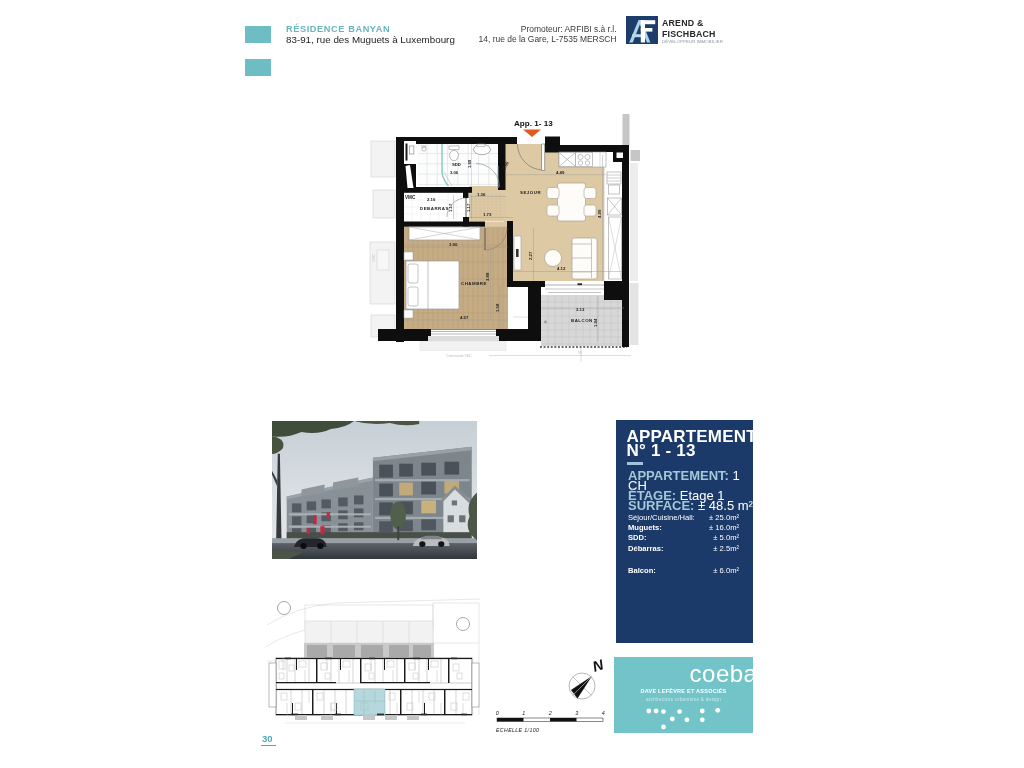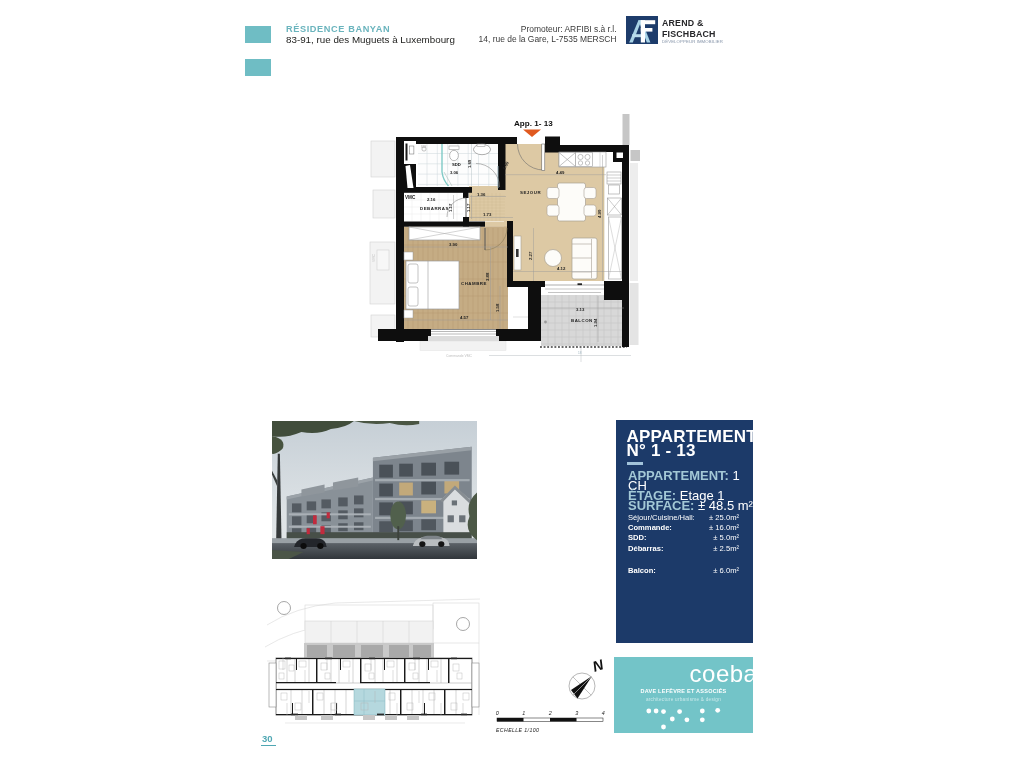--- a/index.html
+++ b/index.html
@@ -42,21 +42,21 @@
   <div class="abs" style="left:11px;top:41.5px;width:15.5px;height:3px;background:#a2c3da;"></div>
 
   <div class="abs" style="left:12px;top:51px;font-size:13px;line-height:9.9px;color:#fff;">
     <span style="color:#a3c8d6;font-weight:bold;">APPARTEMENT:</span> 1 CH<br>
     <span style="color:#a3c8d6;font-weight:bold;">ÉTAGE:</span> Etage 1<br>
     <span style="color:#a3c8d6;font-weight:bold;">SURFACE:</span> ± 48.5 m²
   </div>
 
   <div class="abs" style="left:12px;top:92.5px;width:111px;font-size:7.6px;line-height:10.4px;color:#fff;">
     <div><span style="font-weight:normal;">Séjour/Cuisine/Hall:</span><span style="float:right;">± 25.0m²</span></div>
-    <div><span style="font-weight:bold;">Commande:</span><span style="float:right;">± 16.0m²</span></div>
+    <div><span style="font-weight:bold;">Muguets:</span><span style="float:right;">± 16.0m²</span></div>
     <div><span style="font-weight:bold;">SDD:</span><span style="float:right;">± 5.0m²</span></div>
     <div><span style="font-weight:bold;">Débarras:</span><span style="float:right;">± 2.5m²</span></div>
     <div style="margin-top:12px;"><span style="font-weight:bold;">Balcon:</span><span style="float:right;">± 6.0m²</span></div>
   </div>
 </div>
 
 <div class="abs" style="left:614px;top:657px;width:139px;height:76px;background:#73c4c8;">
 
   <div class="abs" style="left:0;top:3px;width:139px;text-align:center;font-size:24px;font-weight:300;letter-spacing:0.5px;color:#fff;padding-left:40px;">coeba</div>
 

